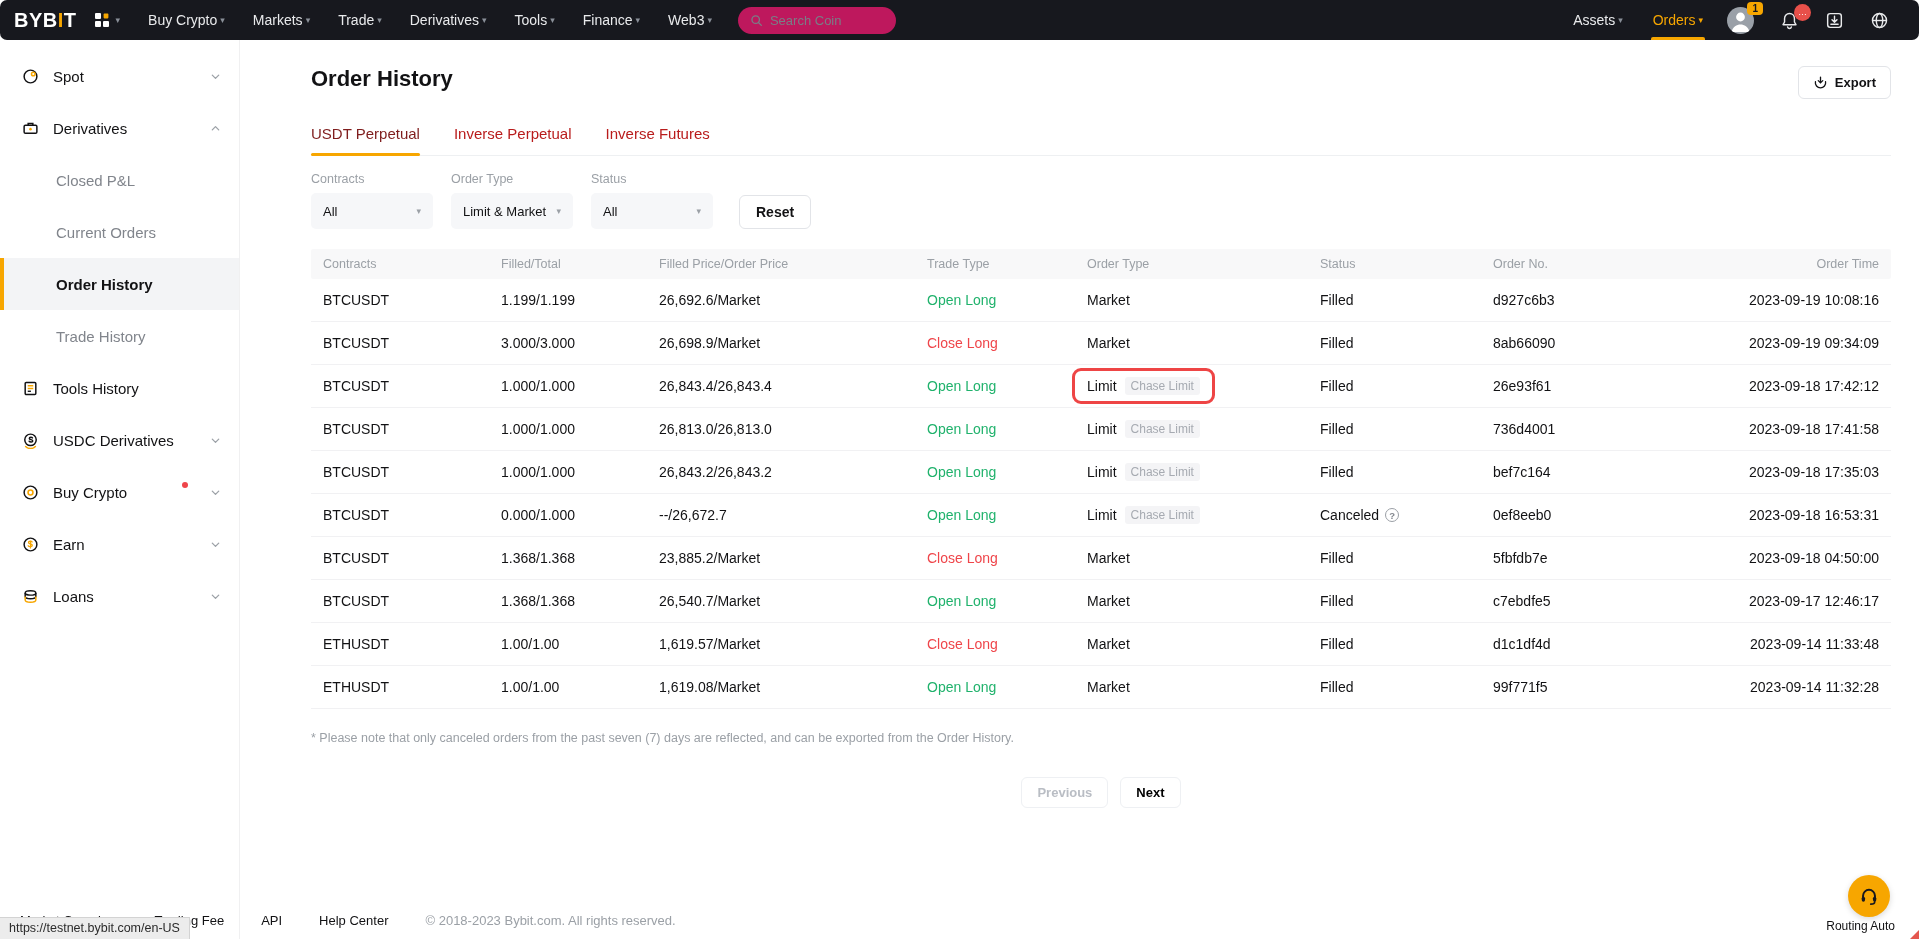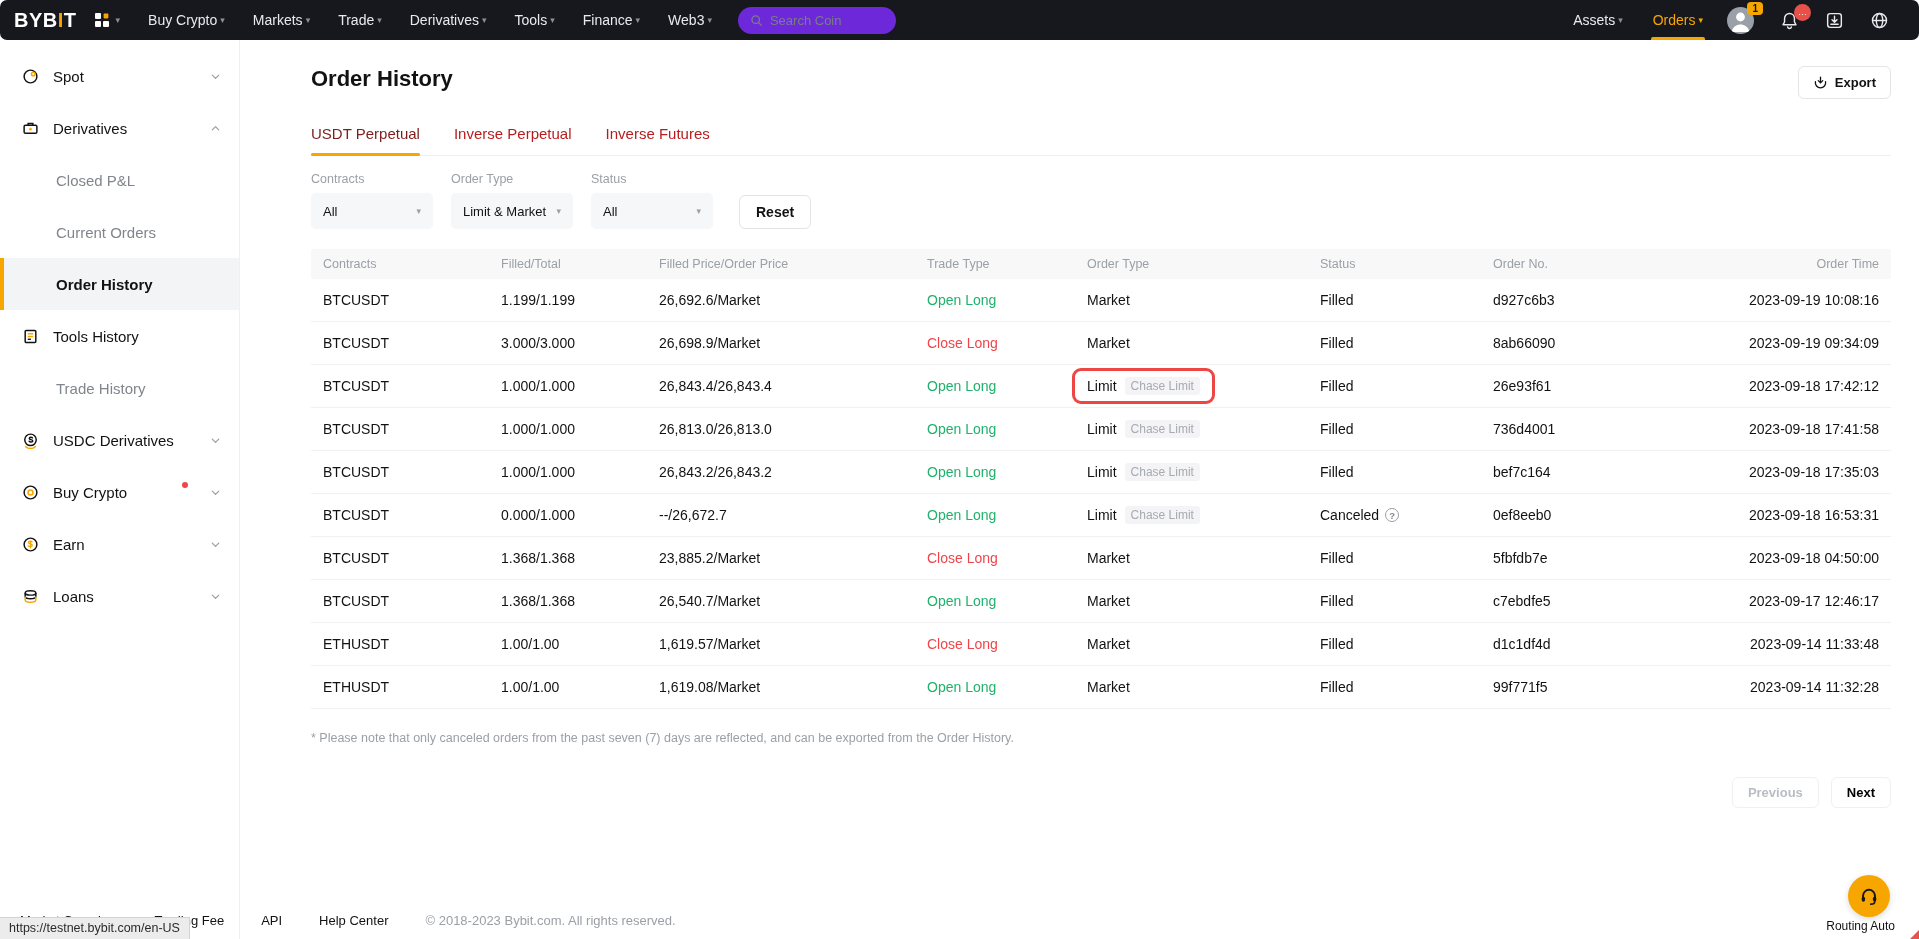--- a/index.html
+++ b/index.html
@@ -11,21 +11,21 @@
     align-items:center; padding:0 20px 0 14px; color:#e9eaec;border-radius:7px; }
   .logo { font-size:20px; font-weight:800; letter-spacing:.5px; color:#fff; cursor:pointer; margin-right:18px; }
   .logo .logo-i { color:#f7a600; font-weight:800; }
   .apps { display:flex; align-items:center; gap:4px; margin-right:16px; cursor:pointer; }
   .apps-grid { display:grid; grid-template-columns:6px 6px; grid-template-rows:6px 6px; gap:2px; }
   .apps-grid i { background:#fff; border-radius:1px; }
   .apps-grid i.accent { background:#f7a600; transform:scale(.8); }
   .caret { font-size:9px; color:#8a8f98; margin-left:3px; }
   .nav-menu { display:flex; align-items:center; gap:4px; }
   .nav-item { display:flex; align-items:center; padding:0 12px; height:40px; font-size:14px; color:#e9eaec; cursor:pointer; white-space:nowrap; }
-  .searchbox { display:flex; align-items:center; gap:7px; background:#6d28d9; border-radius:15px;
+  .searchbox { display:flex; align-items:center; gap:7px; background:#be185d; border-radius:15px;
     height:27px; width:158px; padding:0 12px; margin-left:14px; }
   .searchbox input { background:transparent; border:none; outline:none; color:#c6c9ce; font-size:13px; width:110px; font-family:inherit; }
   .searchbox input::placeholder { color:#797e86; }
   .nav-right { margin-left:auto; display:flex; align-items:center; gap:6px; }
   .nav-link { display:flex; align-items:center; height:40px; padding:0 12px; font-size:14px; cursor:pointer; position:relative; }
   .nav-link.orders { color:#f7a600; }
   .nav-link.orders .caret { color:#f7a600; }
   .orders-underline { position:absolute; left:10px; right:10px; bottom:0; height:3px; background:#f7a600; border-radius:2px 2px 0 0; }
   .avatar-wrap { position:relative; margin:0 10px 0 6px; cursor:pointer; }
   .avatar { width:27px; height:27px; border-radius:50%; background:#9aa0a8; display:flex; align-items:flex-end; justify-content:center; overflow:hidden; }
@@ -85,21 +85,21 @@
   .chase-tag { font-size:12px; color:#a6aab1; background:#f4f4f6; border-radius:3px; padding:2px 6px; margin-left:8px; white-space:nowrap; }
   .chase-highlight { display:inline-flex; align-items:center; border:3px solid #ee4545; border-radius:9px;
     padding:6px 12px; margin:-10px 0 -10px -15px; position:relative; z-index:2; background:#fff; }
   .status-cell { display:flex; align-items:center; gap:6px; }
   .qmark { width:14px; height:14px; border:1.2px solid #9ba0a6; border-radius:50%; color:#82868d;
     font-size:9.5px; display:inline-flex; align-items:center; justify-content:center; font-weight:700; }
 
   .notes { margin-top:22px; display:flex; flex-direction:column; gap:5px; }
   .note { font-size:12.5px; color:#9ba0a6; }
 
-  .pagination { display:flex; justify-content:flex-end; gap:12px; margin-top:32px; }
+  .pagination { display:flex; justify-content:center; gap:12px; margin-top:32px; }
   .pg-btn { border:1px solid #eef0f3; border-radius:6px; background:#fff; font-size:13px; font-weight:600;
     padding:7px 15px; cursor:pointer; }
   .pg-btn.disabled { color:#b9bdc4; }
 
   
   .footer { position:absolute; left:20px; bottom:11px; display:flex; align-items:center; gap:37px; z-index:1; }
   .footer a { font-size:13px; color:#121214; text-decoration:none; cursor:pointer; white-space:nowrap; }
   .copyright { font-size:13px; color:#9ba0a6; white-space:nowrap; }
   .statusbar { position:absolute; left:0; bottom:0; background:#ececec; border:1px solid #d3d3d3; border-left:none; border-bottom:none;
     font-size:12.5px; color:#2b2b2b; padding:3px 9px 4px 9px; z-index:3; }
@@ -247,32 +247,32 @@
       </div>
       <div class="side-item sub">
         <span class="grow">Closed P&amp;L</span>
       </div>
       <div class="side-item sub">
         <span class="grow">Current Orders</span>
       </div>
       <div class="side-item sub active">
         <span class="grow">Order History</span>
       </div>
+      <div class="side-item sub">
+        <span class="grow">Trade History</span>
+      </div>
       <div class="side-item">
         <span>
           <svg width="17" height="17" viewBox="0 0 16 16">
             <rect x="3" y="2.4" width="10" height="11.2" rx="1" fill="none" stroke="#121214" stroke-width="1.4"></rect>
             <path d="M5.4 5.4h5.2M5.4 8h5.2" stroke="#f7a600" stroke-width="1.3"></path>
             <path d="M5.4 10.6h3" stroke="#121214" stroke-width="1.3"></path>
           </svg>
         </span>
         <span class="grow">Tools History</span>
-      </div>
-      <div class="side-item sub">
-        <span class="grow">Trade History</span>
       </div>
       <div class="side-item">
         <span>
           <svg width="17" height="17" viewBox="0 0 16 16">
             <circle cx="8" cy="7.4" r="5.4" fill="none" stroke="#121214" stroke-width="1.4"></circle>
             <path d="M9.8 5.6c-.4-.7-2.9-1-2.9.4 0 1.6 3.2.7 3.2 2.4 0 1.4-2.7 1.3-3.3.3" fill="none" stroke="#121214" stroke-width="1.4" stroke-linecap="round"></path>
             <path d="M3.4 13.6a6.4 6.4 0 0 0 9.2 0" fill="none" stroke="#f7a600" stroke-width="1.4" stroke-linecap="round"></path>
           </svg>
         </span>
         <span class="grow">USDC Derivatives</span>

